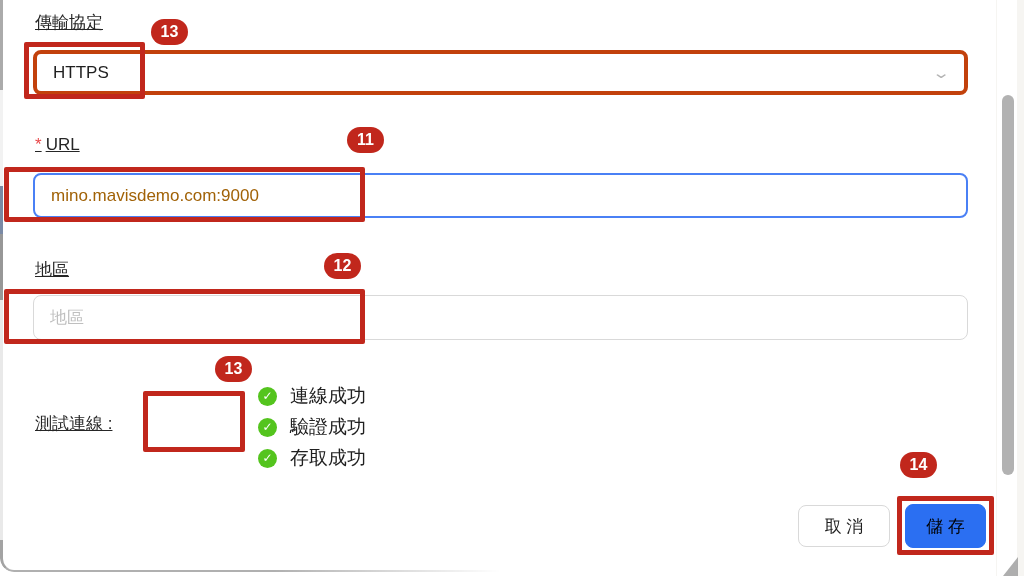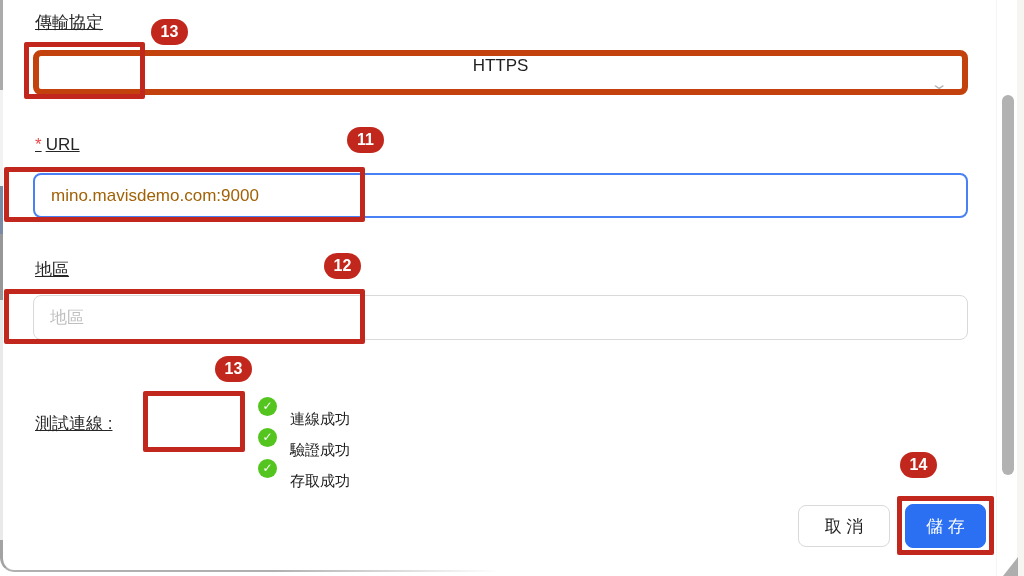--- a/index.html
+++ b/index.html
@@ -25,51 +25,51 @@
   }
   
   .scroll-gutter{position:absolute;top:0;right:0;width:28px;height:576px;background:#f6f5f2;}
   .scroll-track{position:absolute;top:0;left:1px;width:20px;height:576px;background:#ffffff;}
   .scroll-thumb{position:absolute;left:5px;top:95px;width:12px;height:380px;border-radius:6px;background:#b2b2b2;}
   
   .field-label{position:absolute;font-size:17px;color:#262626;text-decoration:underline;}
   .req{color:#e84749;margin-right:4px;}
   .select-box{
     position:absolute;left:33px;top:50px;width:935px;height:45px;box-sizing:border-box;
-    border:6px solid #c2410c;border-radius:8px;background:#fff;
-    display:flex;align-items:center;padding:0 16px;font-size:17px;color:#1f1f1f;flex-direction:column;
+    border:4px solid #c2410c;border-radius:8px;background:#fff;
+    display:flex;align-items:center;padding:0 16px;font-size:17px;color:#1f1f1f;
   }
   .select-box .chevron{
     margin-left:auto;color:#b3b3b3;font-size:15px;line-height:1;
     transform:scaleX(1.5);
   }
   .text-input{
     position:absolute;left:33px;width:935px;height:45px;box-sizing:border-box;
     border-radius:8px;background:#fff;padding:0 16px;font-size:17px;color:#a16207;
     font-family:"Liberation Sans","DejaVu Sans",sans-serif;outline:none;
   }
   .text-input::placeholder{color:#bfbfbf;}
   #url-input{top:173px;border:2px solid #4a80f5;}
   #region-input{top:295px;border:1px solid #d9d9d9;}
   
   .btn{
     box-sizing:border-box;border-radius:8px;font-size:17px;
     display:flex;align-items:center;justify-content:center;cursor:pointer;
     font-family:"Liberation Sans","DejaVu Sans",sans-serif;
   }
   .btn-default{background:#fff;border:1px solid #d9d9d9;color:#1f1f1f;}
-  .btn-primary{background:#2b6ff2;border:1px solid #2b6ff2;color:#ffffff;}
+  .btn-primary{background:#2b6ff2;border:1px solid #2b6ff2;color:#000000;}
   #test-button{position:absolute;left:152px;top:401px;width:82px;height:42px;}
   .status-row{position:absolute;left:258px;display:flex;align-items:center;gap:13px;}
   .status-icon{
     width:19px;height:19px;border-radius:50%;background:#54c41e;color:#fff;
     display:flex;align-items:center;justify-content:center;font-size:12px;font-weight:bold;
     flex:0 0 auto;
   }
-  .status-text{font-size:15px;color:#202020;margin-top:27px;}
+  .status-text{font-size:19px;color:#202020;}
   
   #cancel-button{position:absolute;left:798px;top:505px;width:92px;height:42px;}
   #save-button{position:absolute;left:905px;top:504px;width:81px;height:44px;}
   
   .redbox{
     position:absolute;border:5px solid #c1271c;border-radius:2px;
     box-sizing:border-box;z-index:5;pointer-events:none;
   }
   #box-10{left:24px;top:42px;width:121px;height:57px;}
   #box-11{left:4px;top:167px;width:361px;height:55px;}

